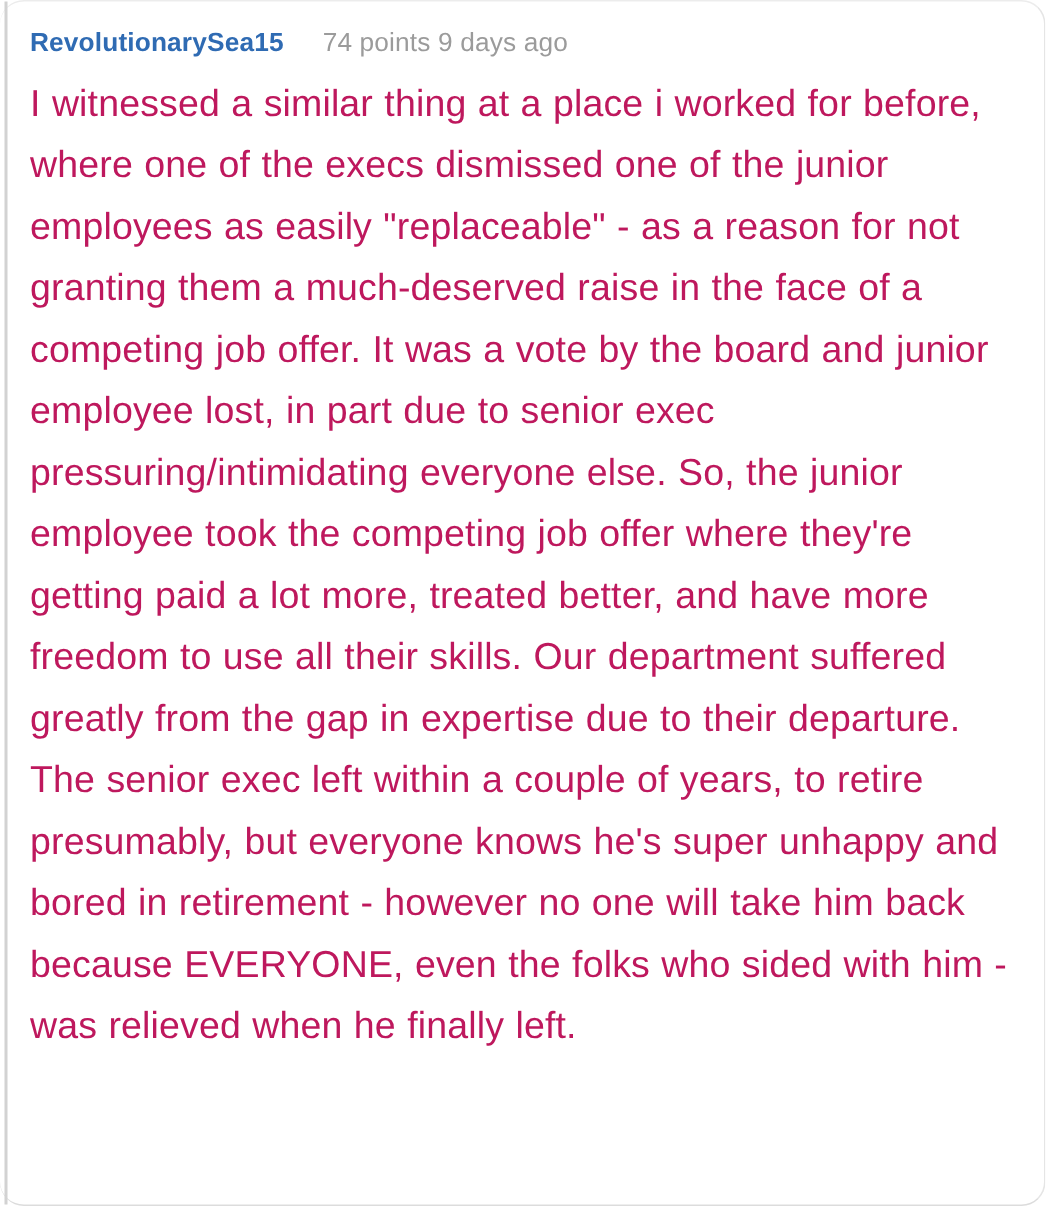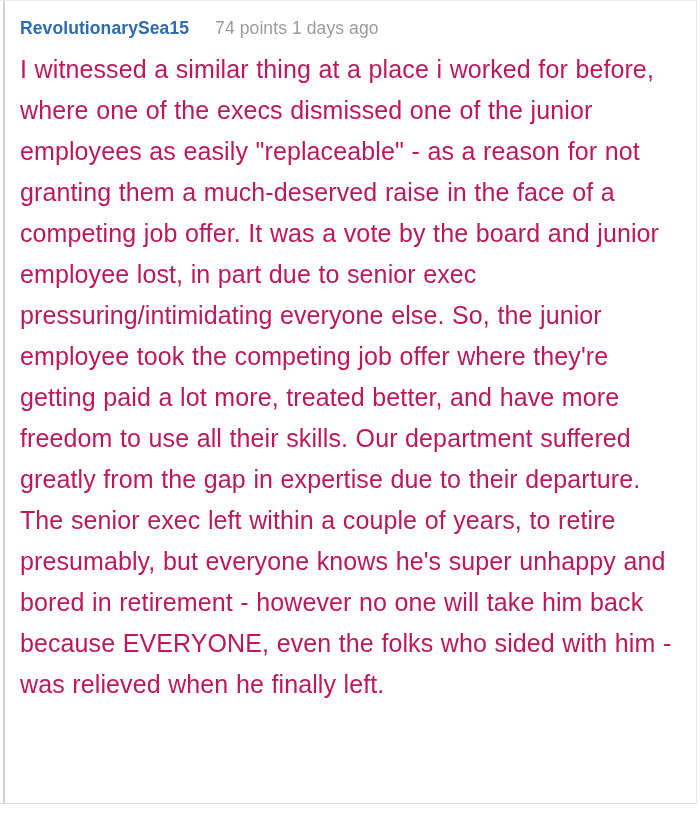--- a/index.html
+++ b/index.html
@@ -13,20 +13,21 @@
   .comment-card {
     position: absolute;
     top: 0;
     left: 0;
     width: 697px;
     height: 804px;
     background: #ffffff;
     border-top: 1px solid #ececec;
     border-right: 1px solid #e5e5e5;
     border-bottom: 1px solid #dcdcdc;
+    border-radius: 16px;
   }
   .thread-line {
     position: absolute;
     left: 3px;
     top: 0;
     width: 2px;
     height: 100%;
     background: #d2d2d2;
   }
   .comment-content {
@@ -67,17 +68,17 @@
   }
 </style>
 </head>
 <body>
 
 <div class="comment-card">
   <div class="thread-line"></div>
   <div class="comment-content">
     <div class="comment-header">
       <a class="comment-username">RevolutionarySea15</a>
-      <span class="comment-meta">74 points 1 days ago</span>
+      <span class="comment-meta">74 points 9 days ago</span>
     </div>
     <div class="comment-body">I witnessed a similar thing at a place i worked for before, where one of the execs dismissed one of the junior employees as easily "replaceable" - as a reason for not granting them a much-deserved raise in the face of a competing job offer. It was a vote by the board and junior employee lost, in part due to senior exec pressuring/intimidating everyone else. So, the junior employee took the competing job offer where they're getting paid a lot more, treated better, and have more freedom to use all their skills. Our department suffered greatly from the gap in expertise due to their departure. The senior exec left within a couple of years, to retire presumably, but everyone knows he's super unhappy and bored in retirement - however no one will take him back because EVERYONE, even the folks who sided with him - was relieved when he finally left.</div>
   </div>
 </div>
 
 </body></html>

